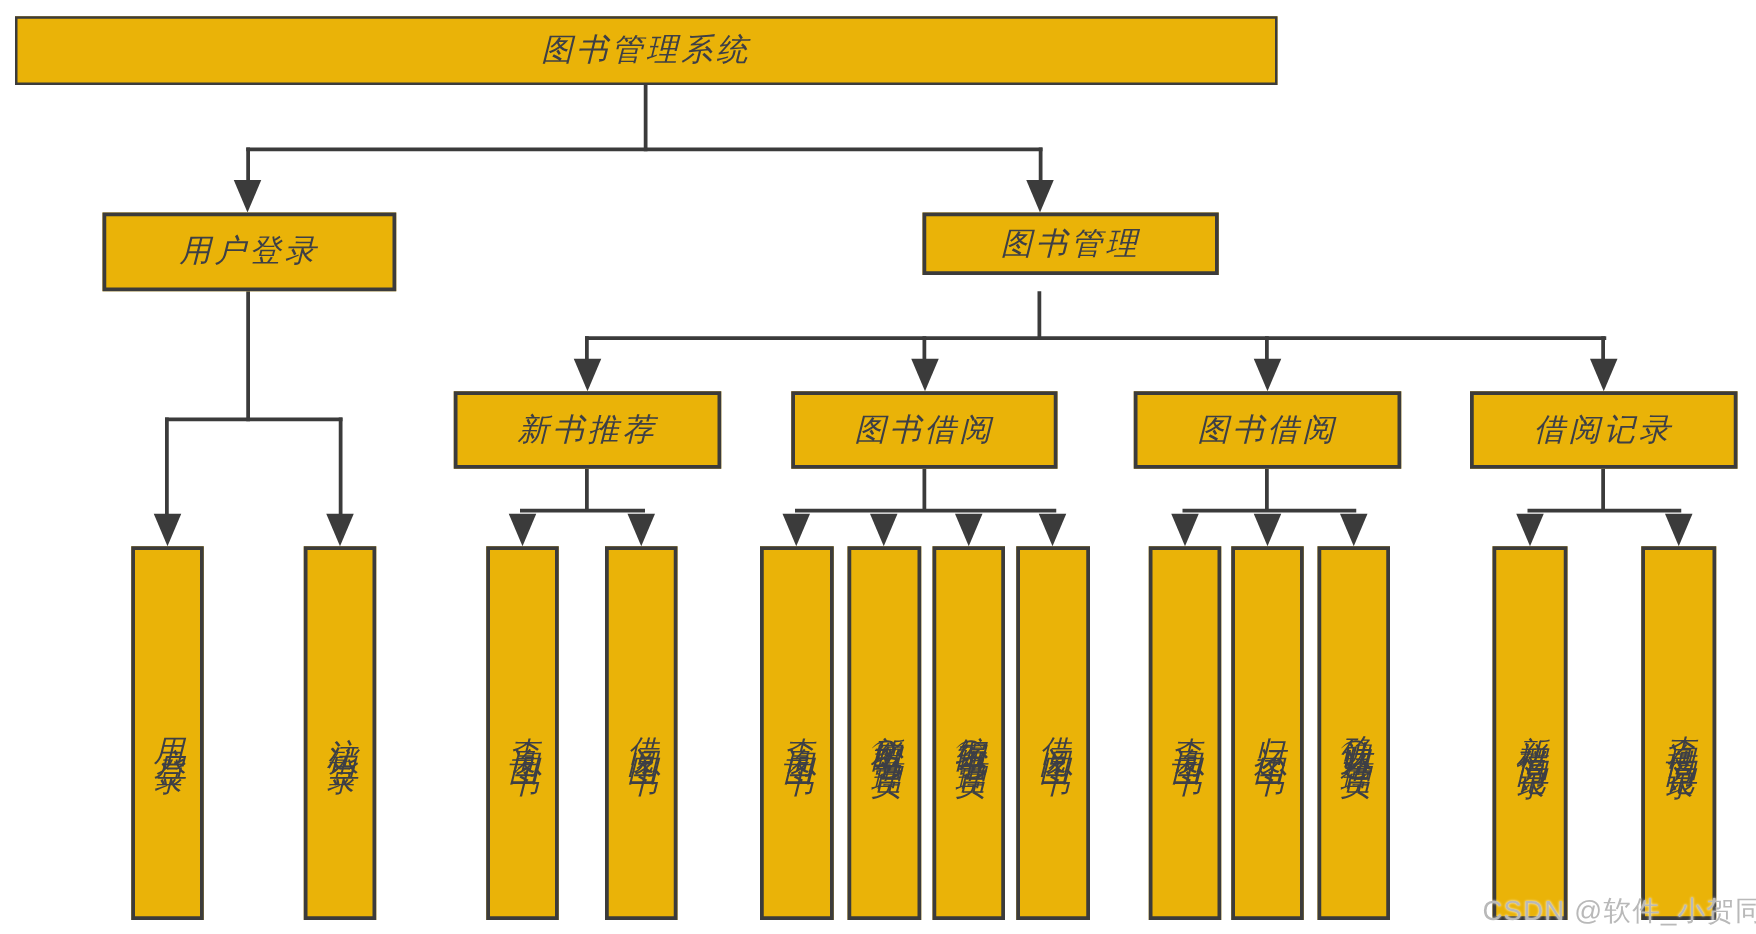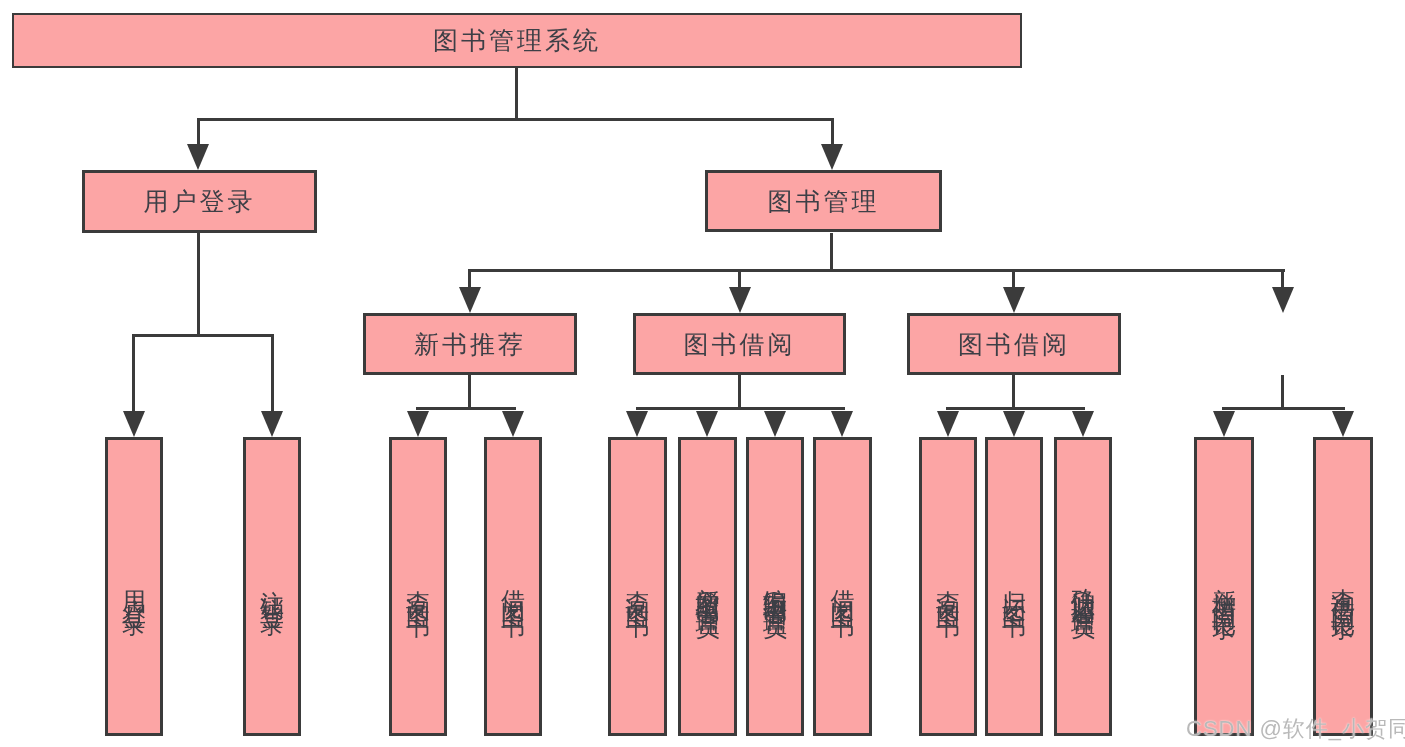--- a/index.html
+++ b/index.html
@@ -6,23 +6,23 @@
   .canvas{
     position:relative;
     width:1405px;height:747px;
     background:#ffffff;
     font-family:"Liberation Sans","DejaVu Sans",sans-serif;
     overflow:hidden;
   }
   .box{
     position:absolute;
     box-sizing:border-box;
-    background:#fca5a5;
+    background:#eab308;
     border:3px solid #3b3b3b;
-    display:flex;align-items:center;justify-content:center;
+    display:flex;align-items:center;justify-content:center;font-style:italic;
   }
   .box-label{
     color:#3d3f46;
     font-size:25px;
     letter-spacing:3px;
     white-space:nowrap;
     line-height:1;
   }
   .vtext{
     writing-mode:vertical-rl;
@@ -103,32 +103,35 @@
   <div class="arrow" style="left:1213px;top:411px"></div>
   <div class="arrow" style="left:1332px;top:411px"></div>
 
   <div class="box" style="left:12px;top:13px;width:1010px;height:55px;border-width:2px">
     <span class="box-label">图书管理系统</span>
   </div>
 
   <div class="box" style="left:82px;top:170px;width:235px;height:63px">
     <span class="box-label">用户登录</span>
   </div>
-  <div class="box" style="left:705px;top:170px;width:237px;height:62px">
+  <div class="box" style="left:738px;top:170px;width:237px;height:50px">
     <span class="box-label">图书管理</span>
   </div>
 
   <div class="box" style="left:633px;top:313px;width:213px;height:62px">
     <span class="box-label">图书借阅</span>
   </div>
   <div class="box" style="left:363px;top:313px;width:214px;height:62px">
     <span class="box-label">新书推荐</span>
   </div>
   <div class="box" style="left:907px;top:313px;width:214px;height:62px">
     <span class="box-label">图书借阅</span>
+  </div>
+  <div class="box" style="left:1176px;top:313px;width:214px;height:62px">
+    <span class="box-label">借阅记录</span>
   </div>
 
   <div class="box" style="left:105px;top:437px;width:58px;height:299px">
     <span class="vtext">用户登录</span>
   </div>
   <div class="box" style="left:243px;top:437px;width:58px;height:299px">
     <span class="vtext">注销登录</span>
   </div>
 
   <div class="box" style="left:389px;top:437px;width:58px;height:299px">

